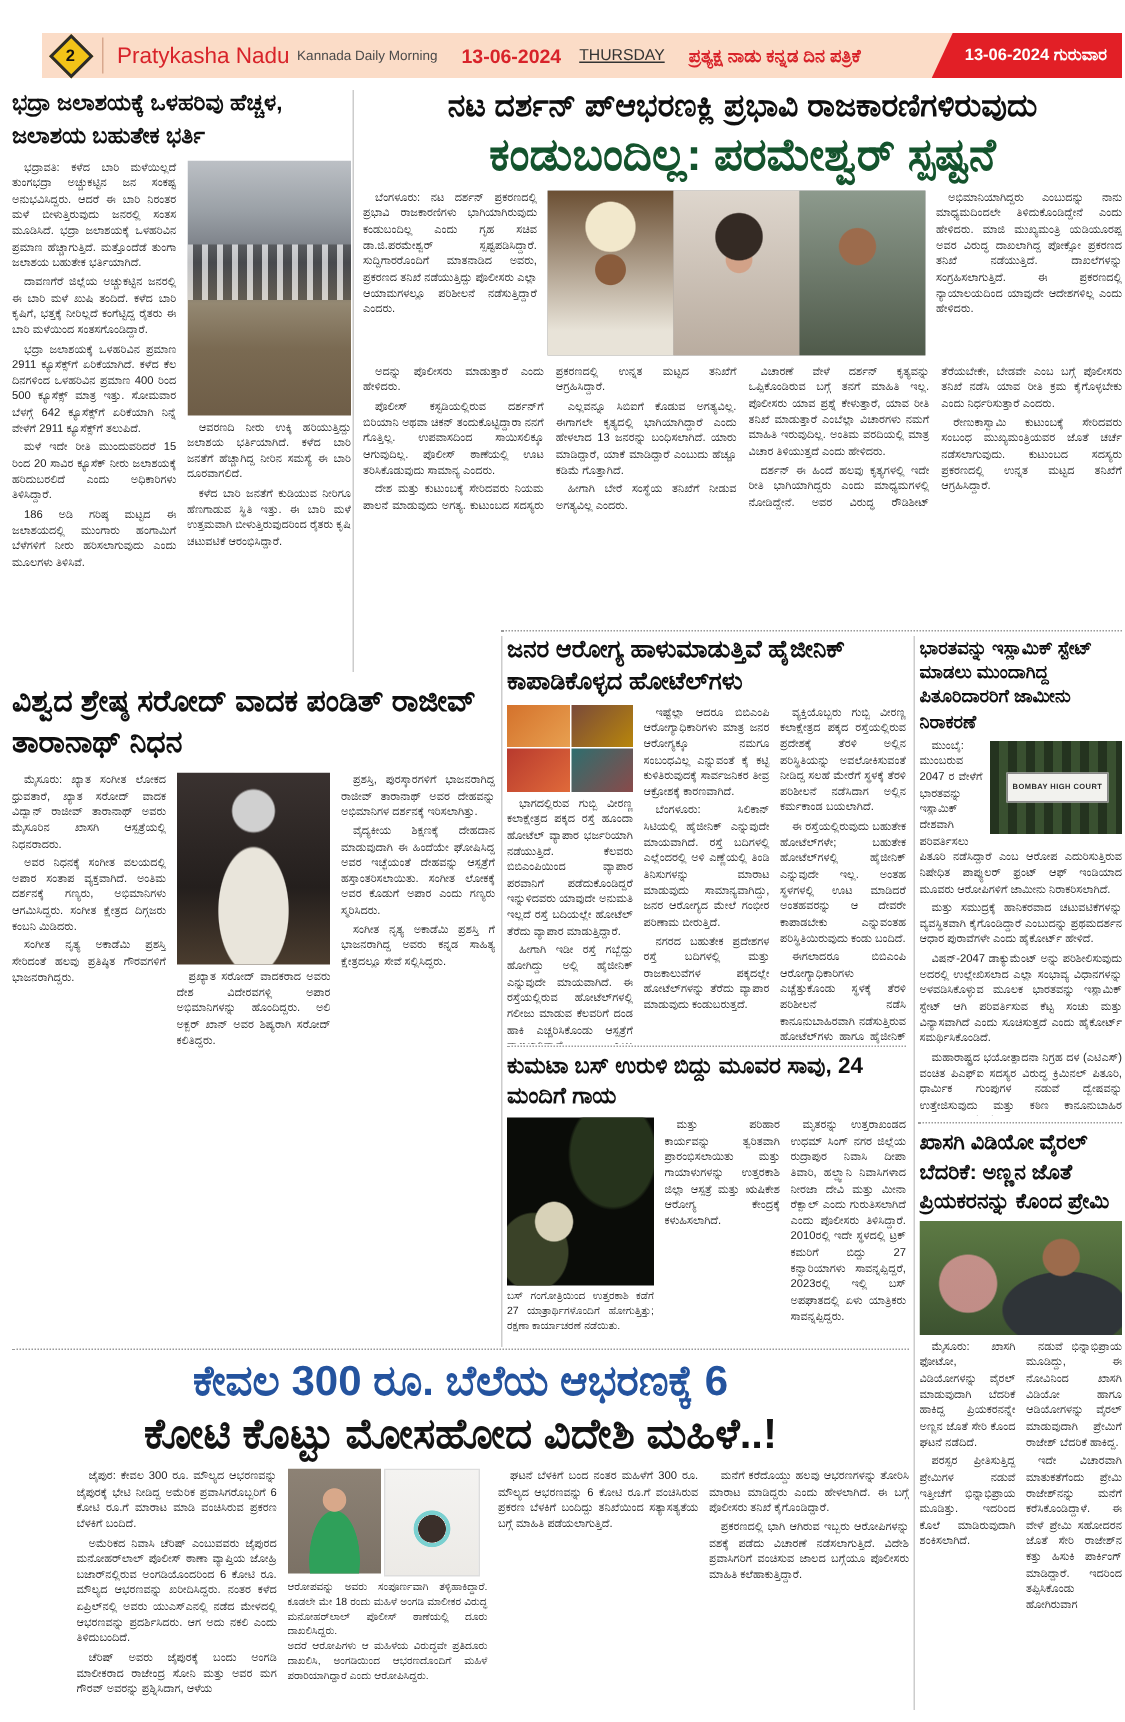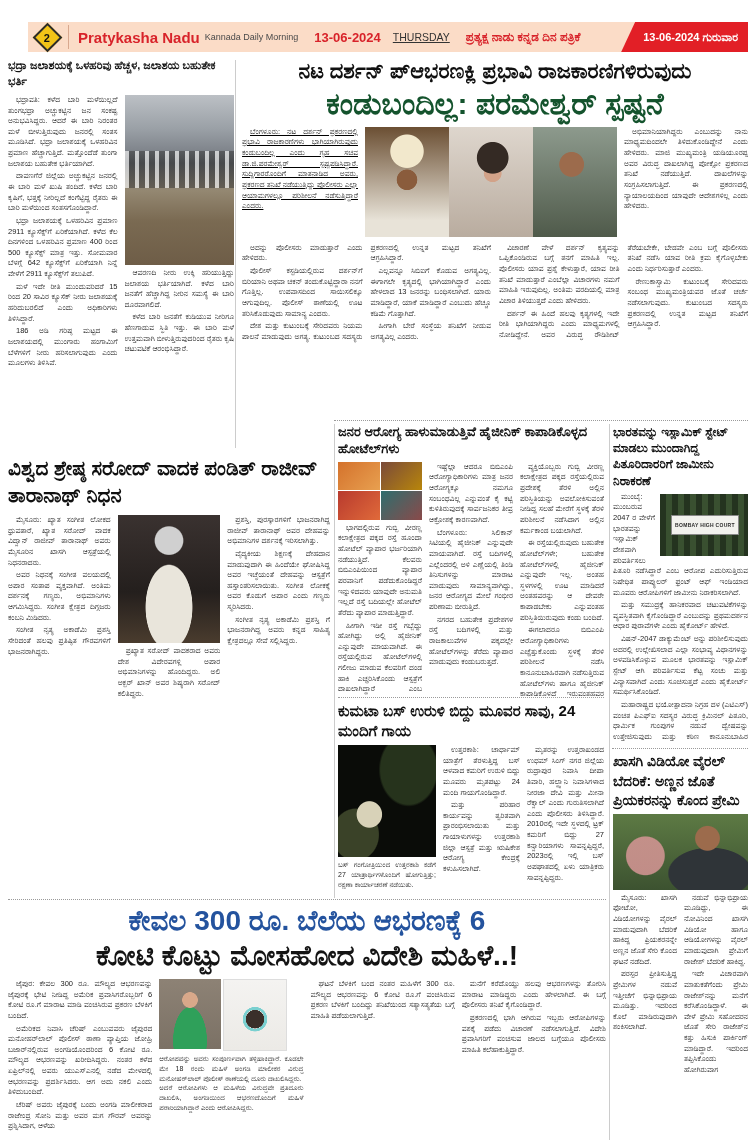--- a/index.html
+++ b/index.html
@@ -7,21 +7,21 @@
         font-family:"Liberation Sans",sans-serif;overflow:hidden;}
   .sec{position:absolute;overflow:hidden;}
 
   
   #band{position:absolute;left:28px;top:22px;width:720px;height:30px;background:#fbdcc7;
         display:flex;align-items:center;}
   .diamond{width:17px;height:17px;background:#f2c318;border:2px solid #2b2b2b;transform:rotate(45deg);
            margin:0 10px 0 9px;display:flex;align-items:center;justify-content:center;flex:0 0 auto;}
   .diamond span{transform:rotate(-45deg);font-size:11px;font-weight:bold;color:#111;}
   .band-div{width:1px;height:24px;background:#d8a88e;margin-right:9px;}
-  .mast-title{color:#d8232a;font-weight:bold;font-size:15px;white-space:nowrap;}
+  .mast-title{color:#d8232a;font-weight:normal;font-size:15px;white-space:nowrap;}
   .mast-sub{color:#4a4a4a;font-size:9px;margin-left:5px;white-space:nowrap;}
   .mast-date{color:#d8232a;font-weight:bold;font-size:13px;margin-left:16px;white-space:nowrap;}
   .mast-day{color:#333;font-size:10.5px;margin-left:12px;white-space:nowrap;text-decoration:underline;}
   .mast-tag{color:#d8232a;font-weight:bold;font-size:12px;margin-left:16px;white-space:nowrap;}
   .ribbon{margin-left:auto;height:100%;background:#e21f26;color:#fff;font-weight:bold;font-size:11px;
           display:flex;align-items:center;padding:0 10px 0 22px;white-space:nowrap;
           clip-path:polygon(14px 0,100% 0,100% 100%,0 100%);}
 
   
   .vline{position:absolute;width:1px;background:#cccccc;}
@@ -29,25 +29,25 @@
 
   
   h1,h2,h3{margin:0;color:#101010;}
   .body p{margin:0 0 2px;text-indent:8px;font-size:7.5px;line-height:1.42;text-align:justify;
           color:#1c1c1c;word-break:break-word;}
   .cap p{margin:0;text-indent:0;font-size:7px;line-height:1.4;text-align:justify;color:#222;}
   .cols{display:flex;gap:7px;}
   .cols>div{flex:1;overflow:hidden;}
 
   
-  .hl-badra{font-size:11px;font-weight:bold;line-height:1.45;}
+  .hl-badra{font-size:15px;font-weight:bold;line-height:1.45;}
   .kicker{font-size:21px;font-weight:600;text-align:center;line-height:1.25;}
   .hl-red{font-size:30px;font-weight:800;color:#14532d;text-align:center;line-height:1.15;margin-top:3px;}
   .hl-sarod{font-size:20px;font-weight:bold;line-height:1.35;}
-  .hl-mid{font-size:13px;font-weight:bold;line-height:1.3;}
+  .hl-mid{font-size:16px;font-weight:bold;line-height:1.3;}
   .hl-bus{font-size:15px;font-weight:bold;line-height:1.3;}
   .hl-side{font-size:12px;font-weight:bold;line-height:1.35;}
   .hl-viral{font-size:14px;font-weight:bold;line-height:1.4;}
   .hl-jewel1{font-size:28px;font-weight:800;color:#24539e;text-align:center;line-height:1.25;}
   .hl-jewel2{font-size:28px;font-weight:800;color:#141414;text-align:center;line-height:1.25;}
 
   
   .ph{position:relative;overflow:hidden;background:#999;}
   .dam{width:100%;height:170px;background:linear-gradient(180deg,#bcc0c5 0%,#9aa0a6 20%,#81868d 32%,
        #5d6167 40%,#948872 56%,#7a6a52 74%,#6e5d47 100%);margin-bottom:3px;}
@@ -143,21 +143,21 @@
             <p>ಕಳೆದ ಬಾರಿ ಜನತೆಗೆ ಕುಡಿಯುವ ನೀರಿಗೂ ಹೆಣಗಾಡುವ ಸ್ಥಿತಿ ಇತ್ತು. ಈ ಬಾರಿ ಮಳೆ ಉತ್ತಮವಾಗಿ ಬೀಳುತ್ತಿರುವುದರಿಂದ ರೈತರು ಕೃಷಿ ಚಟುವಟಿಕೆ ಆರಂಭಿಸಿದ್ದಾರೆ.</p>
           </div>
       </div>
     </div>
   </div>
 
   <div class="sec" style="left:242px;top:58px;width:506px;height:360px;">
     <h1 class="kicker">ನಟ ದರ್ಶನ್ ಪ್ಆಭರಣಕ್ಲಿ ಪ್ರಭಾವಿ ರಾಜಕಾರಣಿಗಳಿರುವುದು</h1>
     <h1 class="hl-red">ಕಂಡುಬಂದಿಲ್ಲ: ಪರಮೇಶ್ವರ್ ಸ್ಪಷ್ಟನೆ</h1>
     <div style="display:flex;gap:7px;margin-top:5px;height:110px;">
-      <div class="body" style="width:116px;overflow:hidden;text-decoration:underline;">
+      <div class="body" style="width:116px;overflow:hidden;">
           <p>ಬೆಂಗಳೂರು: ನಟ ದರ್ಶನ್ ಪ್ರಕರಣದಲ್ಲಿ ಪ್ರಭಾವಿ ರಾಜಕಾರಣಿಗಳು ಭಾಗಿಯಾಗಿರುವುದು ಕಂಡುಬಂದಿಲ್ಲ ಎಂದು ಗೃಹ ಸಚಿವ ಡಾ.ಜಿ.ಪರಮೇಶ್ವರ್ ಸ್ಪಷ್ಟಪಡಿಸಿದ್ದಾರೆ. ಸುದ್ದಿಗಾರರೊಂದಿಗೆ ಮಾತನಾಡಿದ ಅವರು, ಪ್ರಕರಣದ ತನಿಖೆ ನಡೆಯುತ್ತಿದ್ದು ಪೊಲೀಸರು ಎಲ್ಲಾ ಆಯಾಮಗಳಲ್ಲೂ ಪರಿಶೀಲನೆ ನಡೆಸುತ್ತಿದ್ದಾರೆ ಎಂದರು.</p>
         </div>
       <div class="ph people">
         <div class="pp1"></div>
         <div class="pp2"></div>
         <div class="pp3"></div>
       </div>
       <div class="body" style="flex:1;overflow:hidden;">
           <p>ಅಭಿಮಾನಿಯಾಗಿದ್ದರು ಎಂಬುದನ್ನು ನಾನು ಮಾಧ್ಯಮದಿಂದಲೇ ತಿಳಿದುಕೊಂಡಿದ್ದೇನೆ ಎಂದು ಹೇಳಿದರು. ಮಾಜಿ ಮುಖ್ಯಮಂತ್ರಿ ಯಡಿಯೂರಪ್ಪ ಅವರ ವಿರುದ್ಧ ದಾಖಲಾಗಿದ್ದ ಪೋಕ್ಸೋ ಪ್ರಕರಣದ ತನಿಖೆ ನಡೆಯುತ್ತಿದೆ. ದಾಖಲೆಗಳನ್ನು ಸಂಗ್ರಹಿಸಲಾಗುತ್ತಿದೆ. ಈ ಪ್ರಕರಣದಲ್ಲಿ ನ್ಯಾಯಾಲಯದಿಂದ ಯಾವುದೇ ಆದೇಶಗಳಿಲ್ಲ ಎಂದು ಹೇಳಿದರು.</p>
         </div>
@@ -227,21 +227,20 @@
   <div class="sec" style="left:338px;top:701px;width:266px;height:197px;">
     <h3 class="hl-bus">ಕುಮಟಾ ಬಸ್ ಉರುಳಿ ಬಿದ್ದು ಮೂವರ ಸಾವು, 24 ಮಂದಿಗೆ ಗಾಯ</h3>
     <div style="display:flex;gap:7px;margin-top:5px;height:168px;">
       <div style="width:98px;flex:0 0 auto;">
         <div class="ph busph"></div>
         <div class="cap">
           <p>ಬಸ್ ಗಂಗೋತ್ರಿಯಿಂದ ಉತ್ತರಕಾಶಿ ಕಡೆಗೆ 27 ಯಾತ್ರಾರ್ಥಿಗಳೊಂದಿಗೆ ಹೋಗುತ್ತಿತ್ತು; ರಕ್ಷಣಾ ಕಾರ್ಯಾಚರಣೆ ನಡೆಯಿತು.</p>
         </div>
       </div>
       <div class="body" style="flex:1;overflow:hidden;">
-          <p>ಉತ್ತರಕಾಶಿ: ಚಾರ್ಧಾಮ್ ಯಾತ್ರೆಗೆ ತೆರಳುತ್ತಿದ್ದ ಬಸ್ ಆಳವಾದ ಕಮರಿಗೆ ಉರುಳಿ ಬಿದ್ದು ಮೂವರು ಮೃತಪಟ್ಟು 24 ಮಂದಿ ಗಾಯಗೊಂಡಿದ್ದಾರೆ.</p>
           <p>ಮತ್ತು ಪರಿಹಾರ ಕಾರ್ಯವನ್ನು ತ್ವರಿತವಾಗಿ ಪ್ರಾರಂಭಿಸಲಾಯಿತು ಮತ್ತು ಗಾಯಾಳುಗಳನ್ನು ಉತ್ತರಕಾಶಿ ಜಿಲ್ಲಾ ಆಸ್ಪತ್ರೆ ಮತ್ತು ಋಷಿಕೇಶ ಆರೋಗ್ಯ ಕೇಂದ್ರಕ್ಕೆ ಕಳುಹಿಸಲಾಗಿದೆ.</p>
         </div>
       <div class="body" style="flex:1;overflow:hidden;">
           <p>ಮೃತರನ್ನು ಉತ್ತರಾಖಂಡದ ಉಧಮ್ ಸಿಂಗ್ ನಗರ ಜಿಲ್ಲೆಯ ರುದ್ರಾಪುರ ನಿವಾಸಿ ದೀಪಾ ತಿವಾರಿ, ಹಲ್ದ್ವಾನಿ ನಿವಾಸಿಗಳಾದ ನೀರಜಾ ದೇವಿ ಮತ್ತು ಮೀನಾ ರೆಕ್ವಾಲ್ ಎಂದು ಗುರುತಿಸಲಾಗಿದೆ ಎಂದು ಪೊಲೀಸರು ತಿಳಿಸಿದ್ದಾರೆ. 2010ರಲ್ಲಿ ಇದೇ ಸ್ಥಳದಲ್ಲಿ ಟ್ರಕ್ ಕಮರಿಗೆ ಬಿದ್ದು 27 ಕನ್ವಾರಿಯಾಗಳು ಸಾವನ್ನಪ್ಪಿದ್ದರೆ, 2023ರಲ್ಲಿ ಇಲ್ಲಿ ಬಸ್ ಅಪಘಾತದಲ್ಲಿ ಏಳು ಯಾತ್ರಿಕರು ಸಾವನ್ನಪ್ಪಿದ್ದರು.</p>
         </div>
     </div>
   </div>
 
   <div class="sec" style="left:613px;top:424px;width:135px;height:320px;">
     <h3 class="hl-side">ಭಾರತವನ್ನು ಇಸ್ಲಾಮಿಕ್ ಸ್ಟೇಟ್ ಮಾಡಲು ಮುಂದಾಗಿದ್ದ ಪಿತೂರಿದಾರರಿಗೆ ಜಾಮೀನು ನಿರಾಕರಣೆ</h3>
@@ -266,21 +265,21 @@
       <div class="body">
           <p>ನಡುವೆ ಭಿನ್ನಾಭಿಪ್ರಾಯ ಮೂಡಿದ್ದು, ಈ ನೋವಿನಿಂದ ಖಾಸಗಿ ವಿಡಿಯೋ ಹಾಗೂ ಆಡಿಯೋಗಳನ್ನು ವೈರಲ್ ಮಾಡುವುದಾಗಿ ಪ್ರೇಮಿಗೆ ರಾಜೇಶ್ ಬೆದರಿಕೆ ಹಾಕಿದ್ದ.</p>
           <p>ಇದೇ ವಿಚಾರವಾಗಿ ಮಾತುಕತೆಗೆಂದು ಪ್ರೇಮಿ ರಾಜೇಶ್‌ನನ್ನು ಮನೆಗೆ ಕರೆಸಿಕೊಂಡಿದ್ದಾಳೆ. ಈ ವೇಳೆ ಪ್ರೇಮಿ ಸಹೋದರನ ಜೊತೆ ಸೇರಿ ರಾಜೇಶ್‌ನ ಕತ್ತು ಹಿಸುಕಿ ಪಾರ್ಕಿಂಗ್ ಮಾಡಿದ್ದಾರೆ. ಇದರಿಂದ ತಪ್ಪಿಸಿಕೊಂಡು ಹೋಗಿರುವಾಗ</p>
         </div>
     </div>
   </div>
 
   <div class="sec" style="left:8px;top:903px;width:598px;height:239px;">
     <h1 class="hl-jewel1">ಕೇವಲ 300 ರೂ. ಬೆಲೆಯ ಆಭರಣಕ್ಕೆ 6</h1>
     <h1 class="hl-jewel2">ಕೋಟಿ ಕೊಟ್ಟು ಮೋಸಹೋದ ವಿದೇಶಿ ಮಹಿಳೆ..!</h1>
-    <div class="cols" style="margin-top:6px;height:158px;">
+    <div class="cols" style="margin-top:6px;height:158px;margin-left:43px;">
       <div class="body">
           <p>ಜೈಪುರ: ಕೇವಲ 300 ರೂ. ಮೌಲ್ಯದ ಆಭರಣವನ್ನು ಜೈಪುರಕ್ಕೆ ಭೇಟಿ ನೀಡಿದ್ದ ಅಮೆರಿಕ ಪ್ರವಾಸಿಗರೊಬ್ಬರಿಗೆ 6 ಕೋಟಿ ರೂ.ಗೆ ಮಾರಾಟ ಮಾಡಿ ವಂಚಿಸಿರುವ ಪ್ರಕರಣ ಬೆಳಕಿಗೆ ಬಂದಿದೆ.</p>
           <p>ಅಮೆರಿಕದ ನಿವಾಸಿ ಚೆರಿಷ್ ಎಂಬುವವರು ಜೈಪುರದ ಮನೋಹರ್‌ಲಾಲ್ ಪೊಲೀಸ್ ಠಾಣಾ ವ್ಯಾಪ್ತಿಯ ಜೋಹ್ರಿ ಬಜಾರ್‌ನಲ್ಲಿರುವ ಅಂಗಡಿಯೊಂದರಿಂದ 6 ಕೋಟಿ ರೂ. ಮೌಲ್ಯದ ಆಭರಣವನ್ನು ಖರೀದಿಸಿದ್ದರು. ನಂತರ ಕಳೆದ ಏಪ್ರಿಲ್‌ನಲ್ಲಿ ಅವರು ಯುಎಸ್‌ಎನಲ್ಲಿ ನಡೆದ ಮೇಳದಲ್ಲಿ ಆಭರಣವನ್ನು ಪ್ರದರ್ಶಿಸಿದರು. ಆಗ ಅದು ನಕಲಿ ಎಂದು ತಿಳಿದುಬಂದಿದೆ.</p>
           <p>ಚೆರಿಷ್ ಅವರು ಜೈಪುರಕ್ಕೆ ಬಂದು ಅಂಗಡಿ ಮಾಲೀಕರಾದ ರಾಜೇಂದ್ರ ಸೋನಿ ಮತ್ತು ಅವರ ಮಗ ಗೌರವ್ ಅವರನ್ನು ಪ್ರಶ್ನಿಸಿದಾಗ, ಆಳೆಯ</p>
         </div>
       <div>
         <div class="photorow">
           <div class="ph womanph"></div>
           <div class="ph pendph"></div>
         </div>

